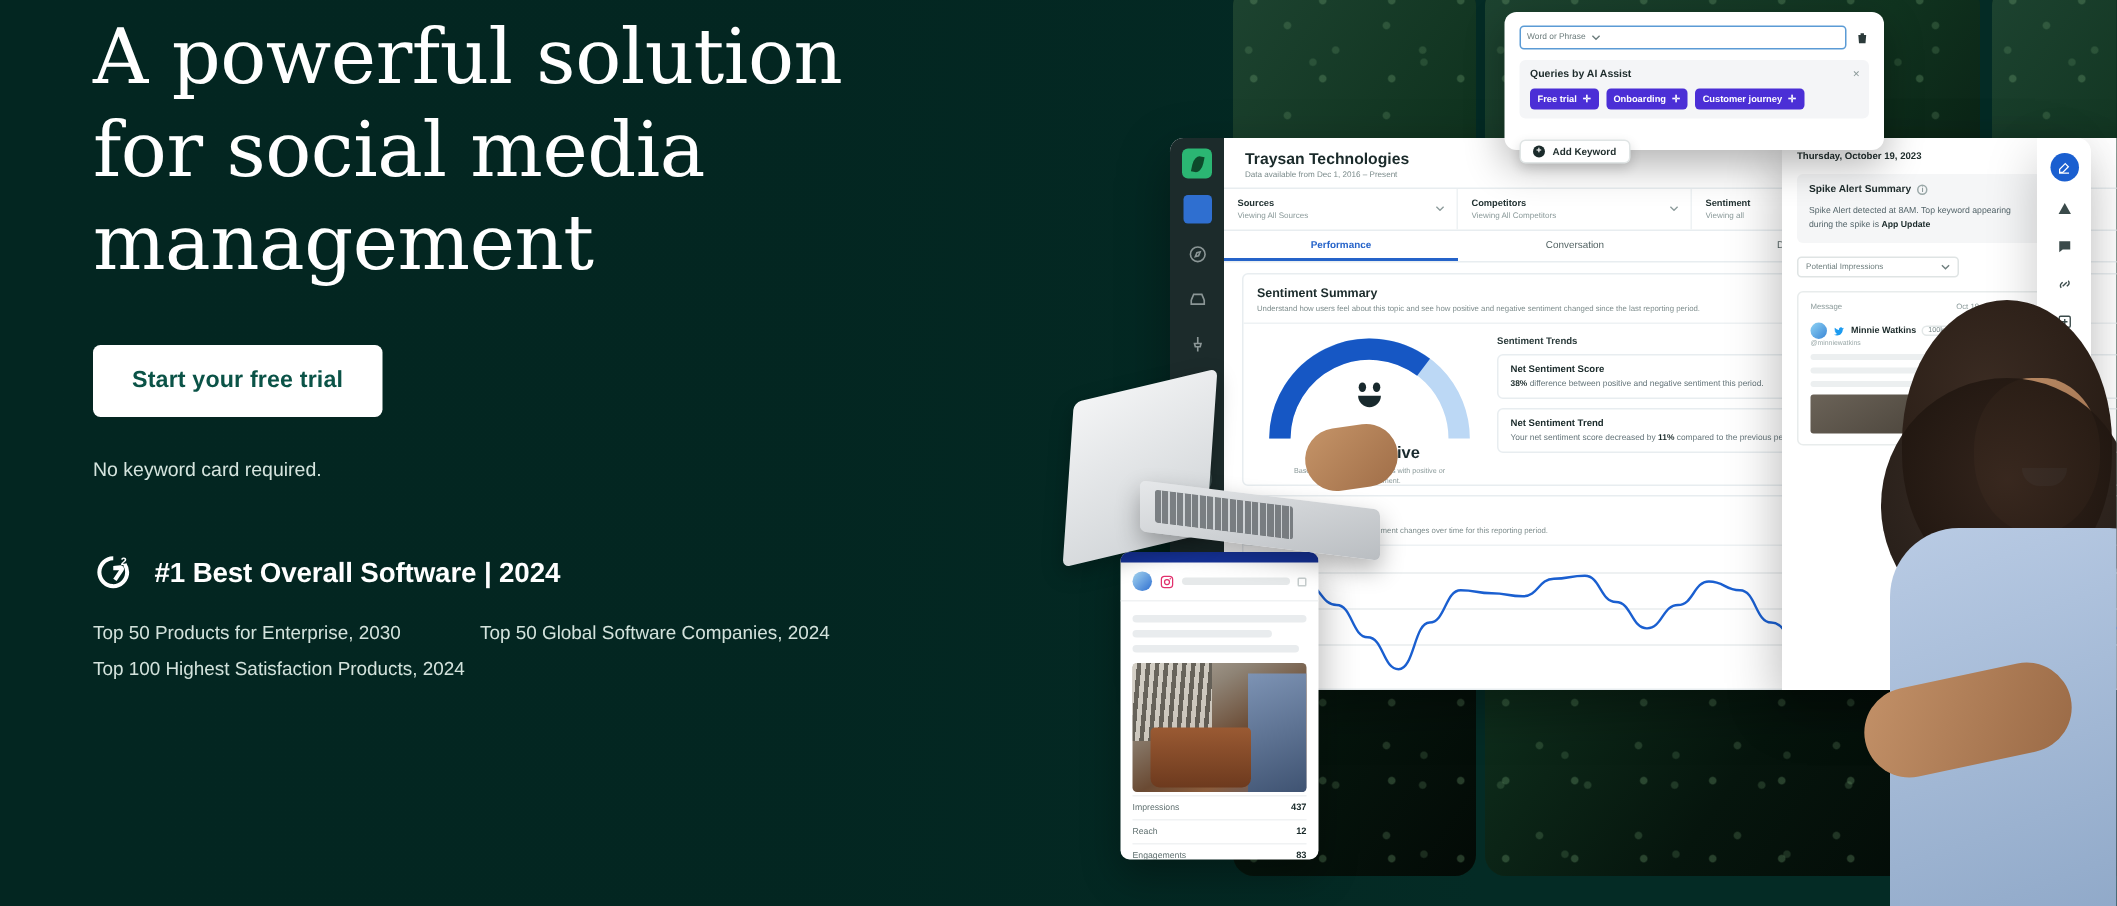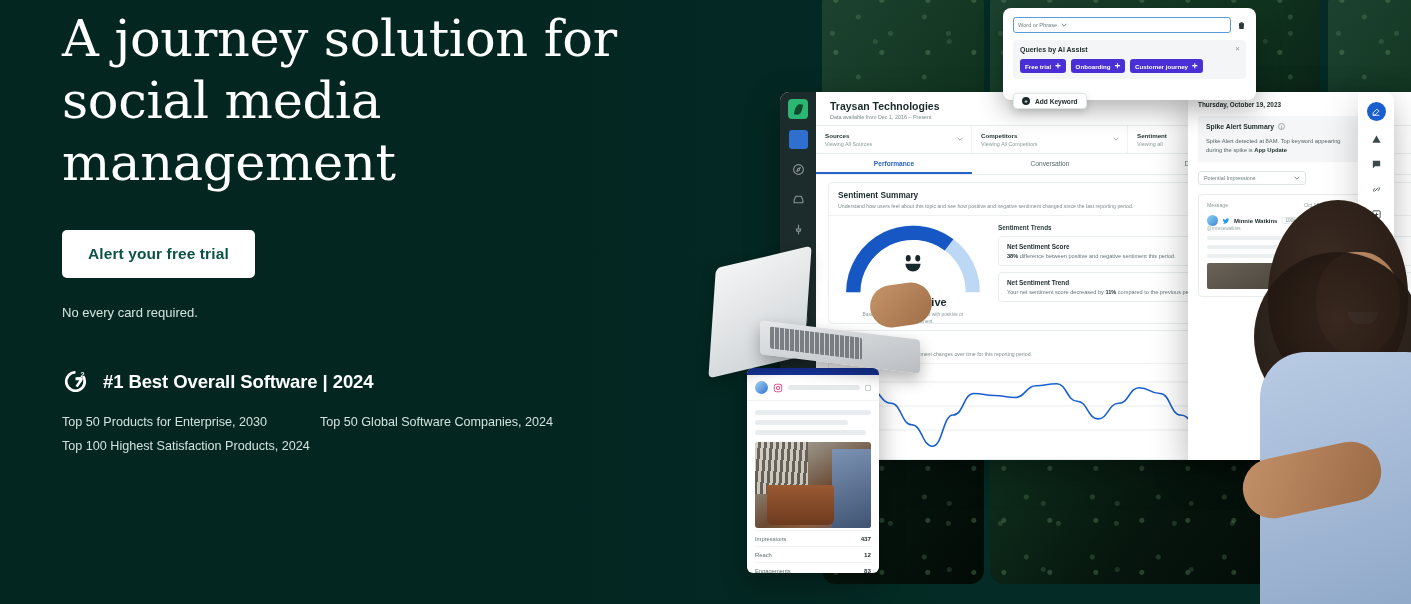--- a/index.html
+++ b/index.html
@@ -232,27 +232,27 @@
                repeating-linear-gradient(0deg,#6a6f73 0 4px,#cfd3d6 4px 5px);opacity:.85;}
   .hand{position:absolute;right:-4px;top:26px;width:62px;height:42px;border-radius:22px;
     background:linear-gradient(140deg,#c59468,#a06e48);transform:rotate(-8deg);}
 </style>
 </head>
 <body>
 
 <div class="hero"></div>
 
 <div class="left">
-  <h1 class="headline">A journey solution for social media management</h1>
+  <h1 class="headline">A powerful solution for social media management</h1>
 
   <div class="btnrow">
-    <div class="btn btn-primary">Alert your free trial</div>
-  </div>
-
-  <div class="nocc">No every card required.</div>
+    <div class="btn btn-primary">Start your free trial</div>
+  </div>
+
+  <div class="nocc">No keyword card required.</div>
 
   <div class="g2row">
     <svg class="g2logo" viewBox="0 0 30 30">
       <path d="M15 3.2A11.8 11.8 0 1 0 26.8 15a11.9 11.9 0 0 0-2.2-6.9l-2.2 2.1A8.8 8.8 0 1 1 15 6.2V3.2z" fill="#fff"></path>
       <path d="M15 10.4v3.1h4.3L15 19.9l2.5 1.6 5.1-7.6a2.6 2.6 0 0 0-2.2-4z" fill="#fff"></path>
       <text x="20.5" y="9.5" font-size="8" font-family="Liberation Sans, sans-serif" font-weight="700" fill="#fff">2</text>
     </svg>
     <div class="g2title">#1 Best Overall Software | 2024</div>
   </div>
 

